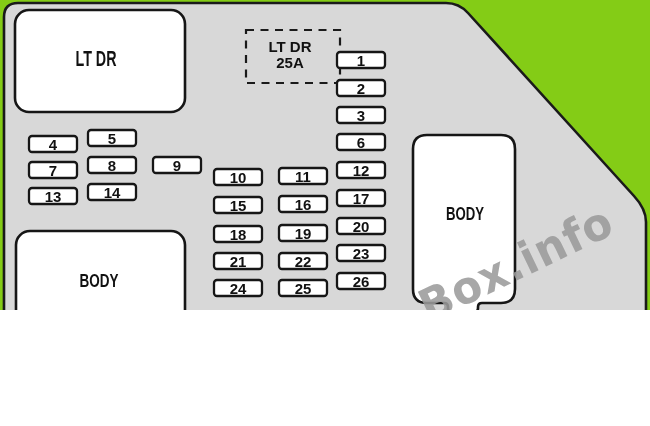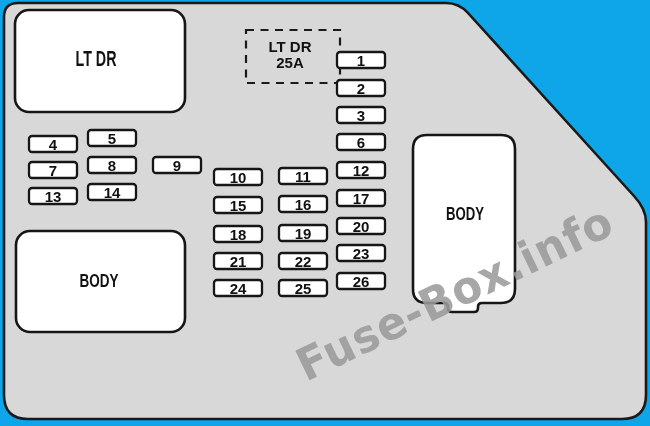--- a/index.html
+++ b/index.html
@@ -3,22 +3,22 @@
 <meta charset="utf-8">
 <style>
   html, body {
     margin: 0;
     padding: 0;
     background: #ffffff;
   }
   .stage {
     position: relative;
     width: 650px;
-    height: 426px;
-    background: #0ea5e9;
+    height: 310px;
+    background: #84cc16;
     overflow: hidden;
     font-family: "Liberation Sans", sans-serif;
   }
   svg { display: block; }
 
   .panel-outline {
     stroke: #1a1a1a;
     stroke-width: 2.6;
   }
   .bigbox {

